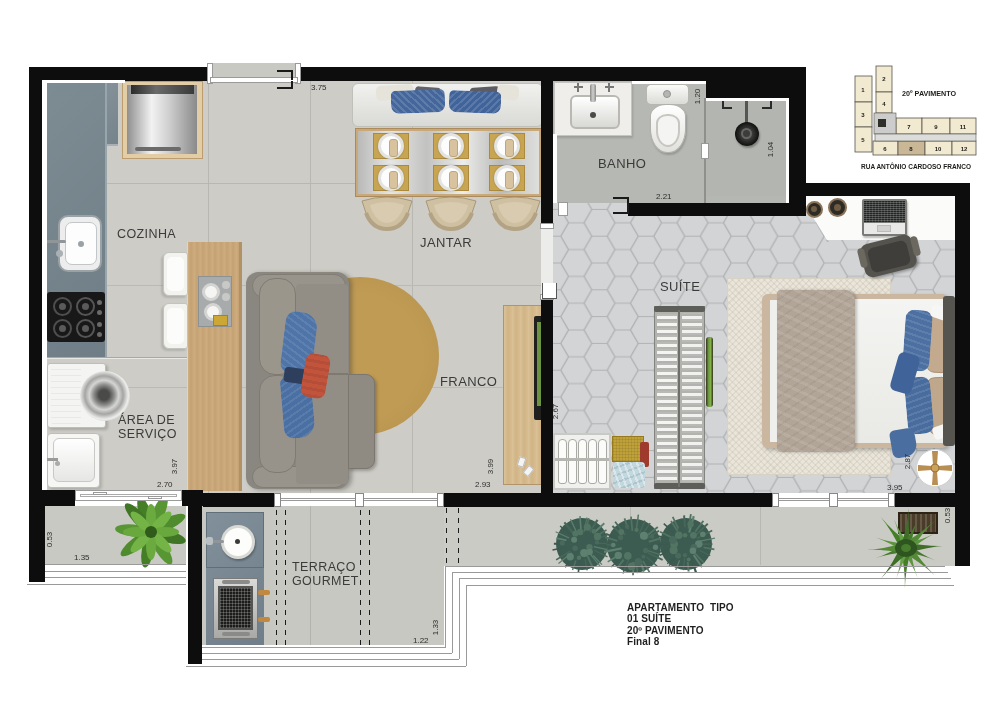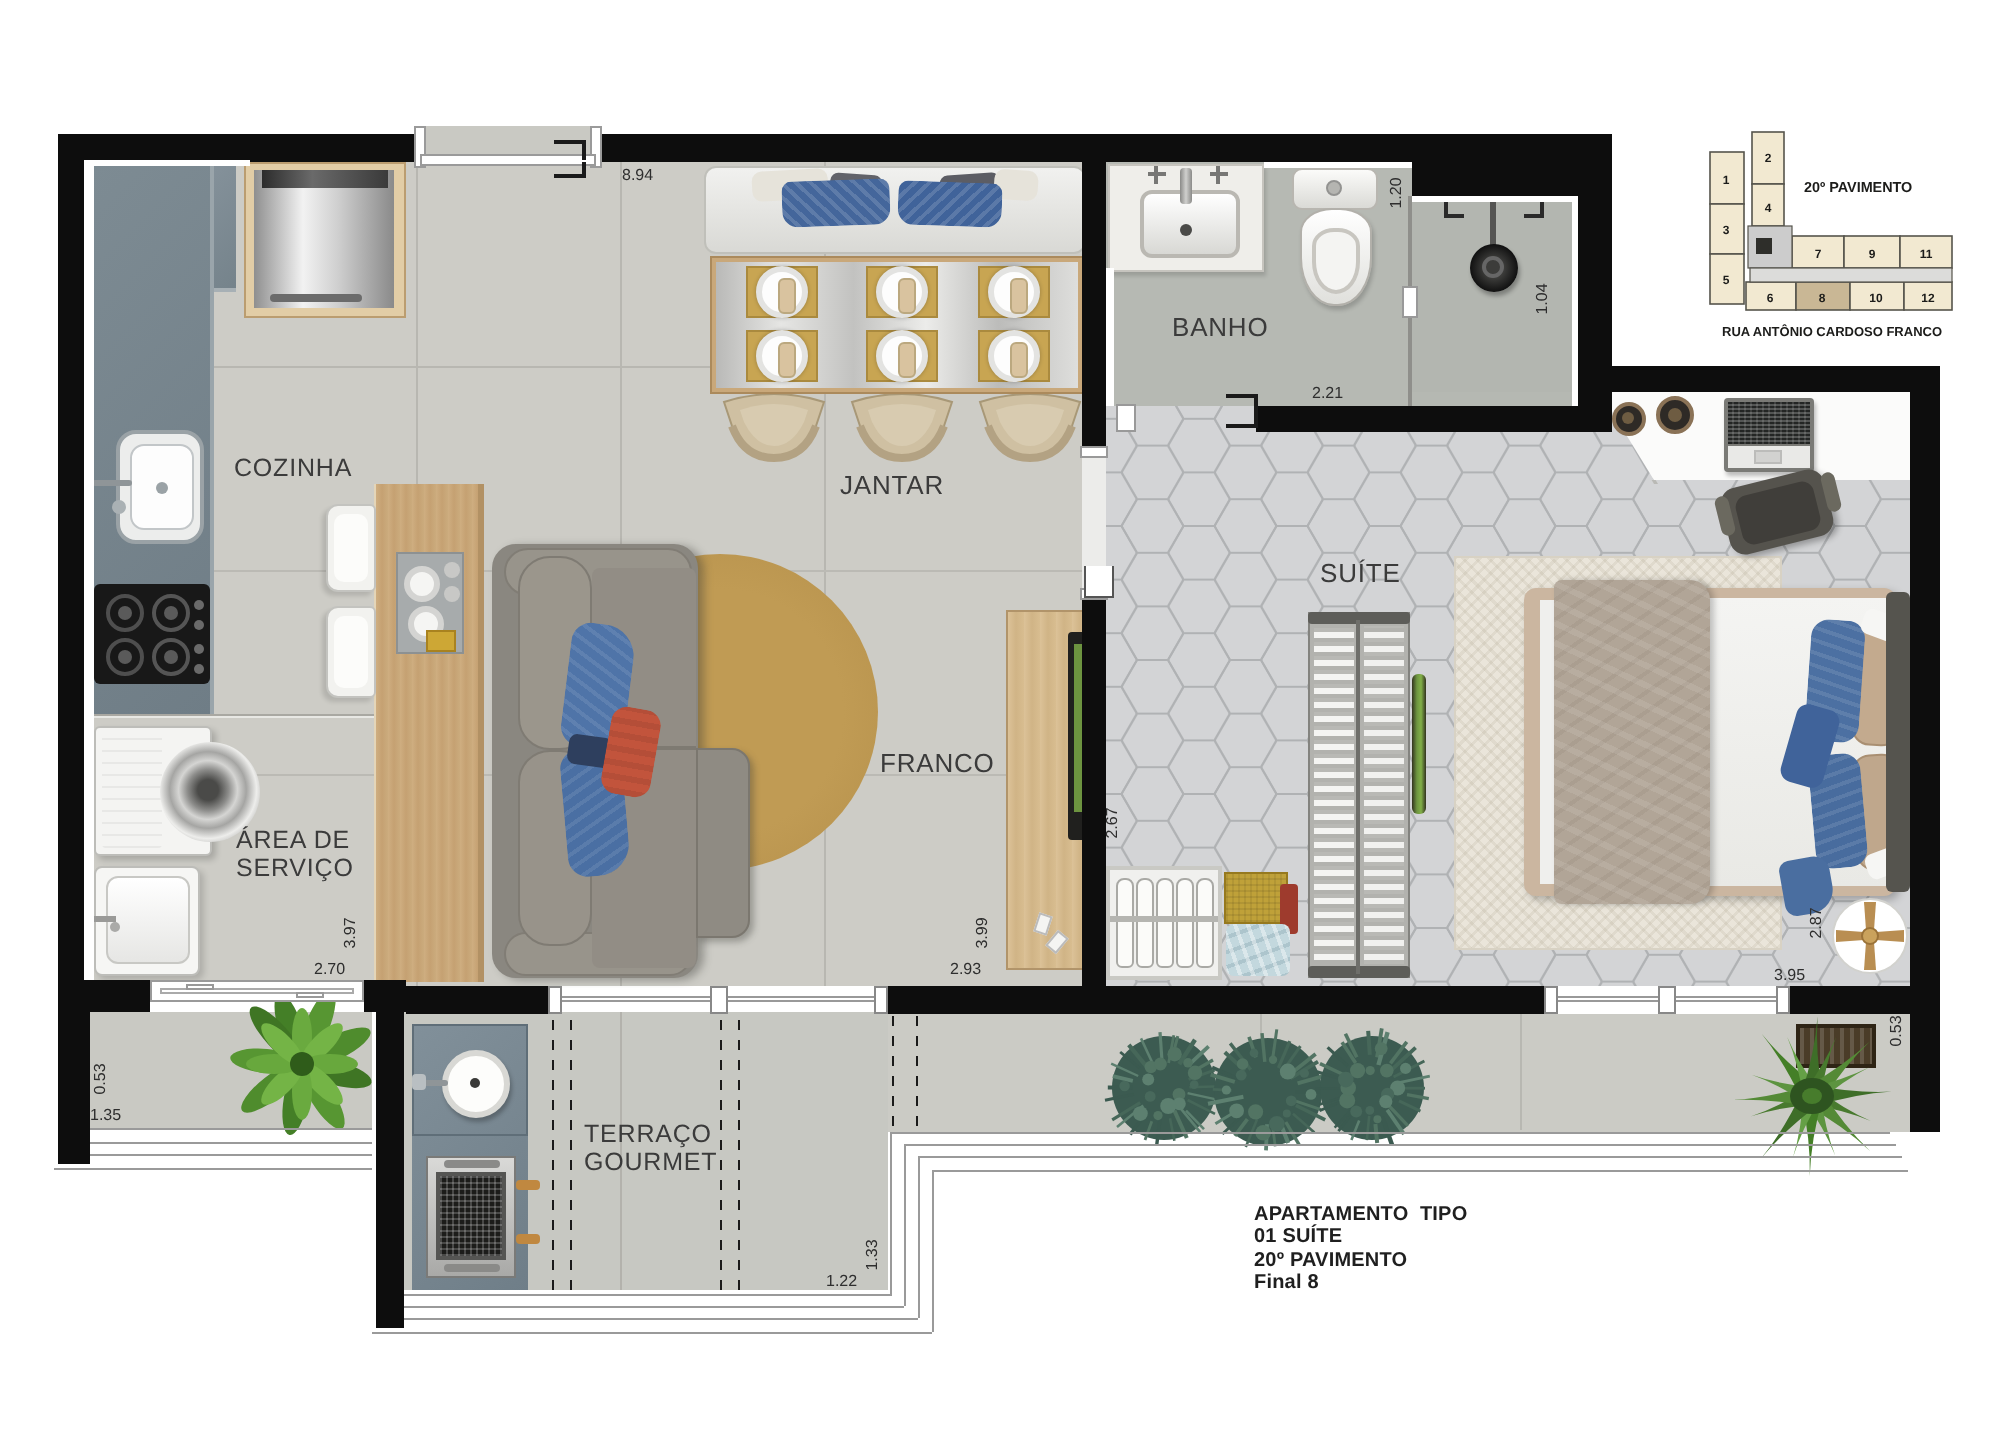--- a/index.html
+++ b/index.html
@@ -572,35 +572,35 @@
 <div class="a" style="left:632px;top:81px;width:74px;height:3px;background:#ffffff;"></div>
 <div class="a" style="left:706px;top:98px;width:83px;height:3px;background:#ffffff;"></div>
 <div class="a" style="left:786px;top:98px;width:3px;height:105px;background:#ffffff;"></div>
 
 <div class="a" style="left:613px;top:197px;width:14px;height:7px;border:2.5px solid #1a1a1a;border-left:none;border-bottom:none;"></div>
 <div class="a" style="left:613px;top:206px;width:14px;height:6px;border:2.5px solid #1a1a1a;border-left:none;border-top:none;"></div>
 <div class="a" style="left:558px;top:202px;width:10px;height:14px;background:#fff;border:1px solid #999;box-sizing:border-box;"></div>
 
 <div class="lbl" style="left:117px;top:227px;">COZINHA</div>
 <div class="lbl" style="left:420px;top:235px;font-size:13px;">JANTAR</div>
-<div class="lbl" style="left:586px;top:156px;font-size:13px;">BANHO</div>
+<div class="lbl" style="left:598px;top:156px;font-size:13px;">BANHO</div>
 <div class="lbl" style="left:440px;top:374px;font-size:13px;">FRANCO</div>
 <div class="lbl" style="left:660px;top:279px;font-size:13px;">SUÍTE</div>
 <div class="lbl" style="left:118px;top:413px;">ÁREA DE<br>SERVIÇO</div>
 <div class="lbl" style="left:292px;top:560px;">TERRAÇO<br>GOURMET</div>
 
-<div class="dim" style="left:311px;top:83px;">8.94</div>
+<div class="dim" style="left:311px;top:83px;">3.75</div>
 <div class="dim dimv" style="left:690px;top:92px;">1.20</div>
 <div class="dim" style="left:656px;top:192px;">2.21</div>
 <div class="dim dimv" style="left:763px;top:145px;">1.04</div>
 <div class="dim dimv" style="left:548px;top:407px;">2.67</div>
 <div class="dim dimv" style="left:167px;top:462px;">3.97</div>
 <div class="dim" style="left:157px;top:480px;">2.70</div>
 <div class="dim dimv" style="left:42px;top:535px;">0.53</div>
-<div class="dim" style="left:45px;top:553px;">1.35</div>
+<div class="dim" style="left:74px;top:553px;">1.35</div>
 <div class="dim" style="left:475px;top:480px;text-align:center;">2.93</div>
 <div class="dim dimv" style="left:483px;top:462px;">3.99</div>
 <div class="dim" style="left:413px;top:636px;">1.22</div>
 <div class="dim dimv" style="left:428px;top:623px;">1.33</div>
 <div class="dim" style="left:887px;top:483px;">3.95</div>
 <div class="dim dimv" style="left:900px;top:457px;">2.87</div>
 <div class="dim dimv" style="left:940px;top:511px;">0.53</div>
 
 <div class="a" style="left:627px;top:602px;font-size:10px;font-weight:bold;color:#1f1f1f;line-height:11.4px;letter-spacing:.1px;">
 APARTAMENTO&nbsp;&nbsp;TIPO<br>01 SUÍTE<br>20º PAVIMENTO<br>Final 8

